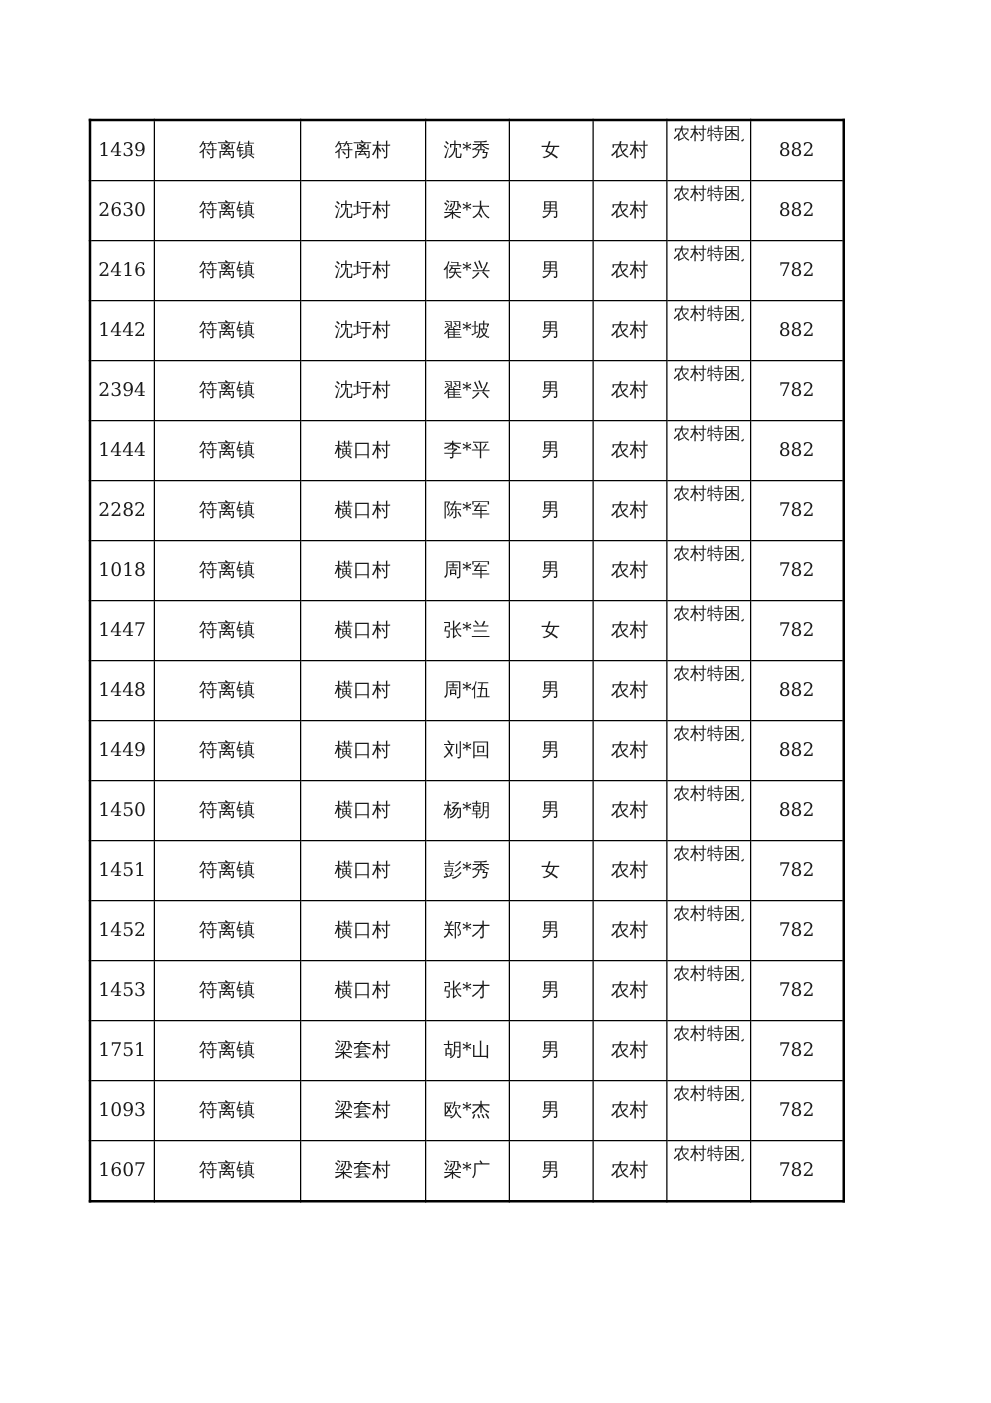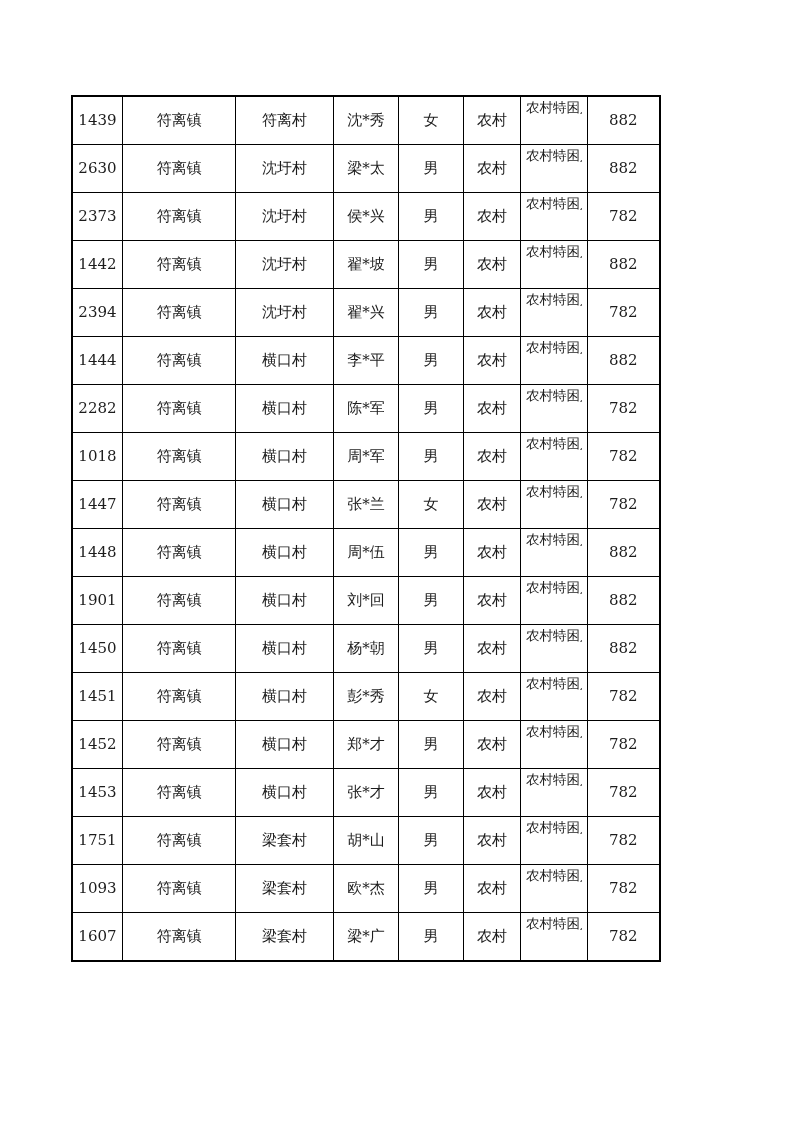--- a/index.html
+++ b/index.html
@@ -2,21 +2,21 @@
 <html><head>
 <meta charset="utf-8">
 <style>
   html, body {
     margin: 0;
     padding: 0;
     background: #ffffff;
   }
   .sheet {
     position: relative;
-    width: 661px;
+    width: 793px;
     height: 1122px;
     background: #ffffff;
     overflow: hidden;
     font-family: "DejaVu Serif", "Liberation Serif", serif;
     color: #1c1c1c;
   }
   table.records {
     position: absolute;
     left: 71px;
     top: 95px;
@@ -96,21 +96,21 @@
           <td class="col-village">沈圩村</td>
           <td class="col-name">梁*太</td>
           <td class="col-gender">男</td>
           <td class="col-area">农村</td>
           <td class="col-category">
             <div class="category-text">农村特困人员集中供养</div>
           </td>
           <td class="col-amount">882</td>
         </tr>
         <tr>
-          <td class="col-id">2373</td>
+          <td class="col-id">2416</td>
           <td class="col-town">符离镇</td>
           <td class="col-village">沈圩村</td>
           <td class="col-name">侯*兴</td>
           <td class="col-gender">男</td>
           <td class="col-area">农村</td>
           <td class="col-category">
             <div class="category-text">农村特困人员分散供养</div>
           </td>
           <td class="col-amount">782</td>
         </tr>
@@ -192,21 +192,21 @@
           <td class="col-village">横口村</td>
           <td class="col-name">周*伍</td>
           <td class="col-gender">男</td>
           <td class="col-area">农村</td>
           <td class="col-category">
             <div class="category-text">农村特困人员集中供养</div>
           </td>
           <td class="col-amount">882</td>
         </tr>
         <tr>
-          <td class="col-id">1901</td>
+          <td class="col-id">1449</td>
           <td class="col-town">符离镇</td>
           <td class="col-village">横口村</td>
           <td class="col-name">刘*回</td>
           <td class="col-gender">男</td>
           <td class="col-area">农村</td>
           <td class="col-category">
             <div class="category-text">农村特困人员集中供养</div>
           </td>
           <td class="col-amount">882</td>
         </tr>

